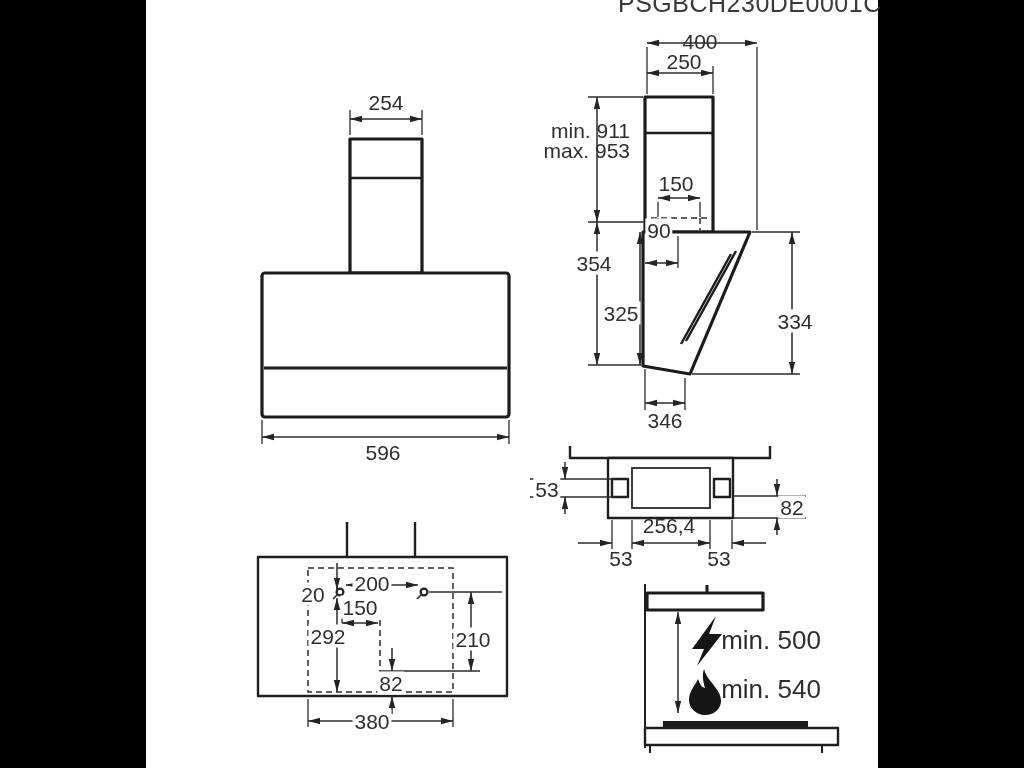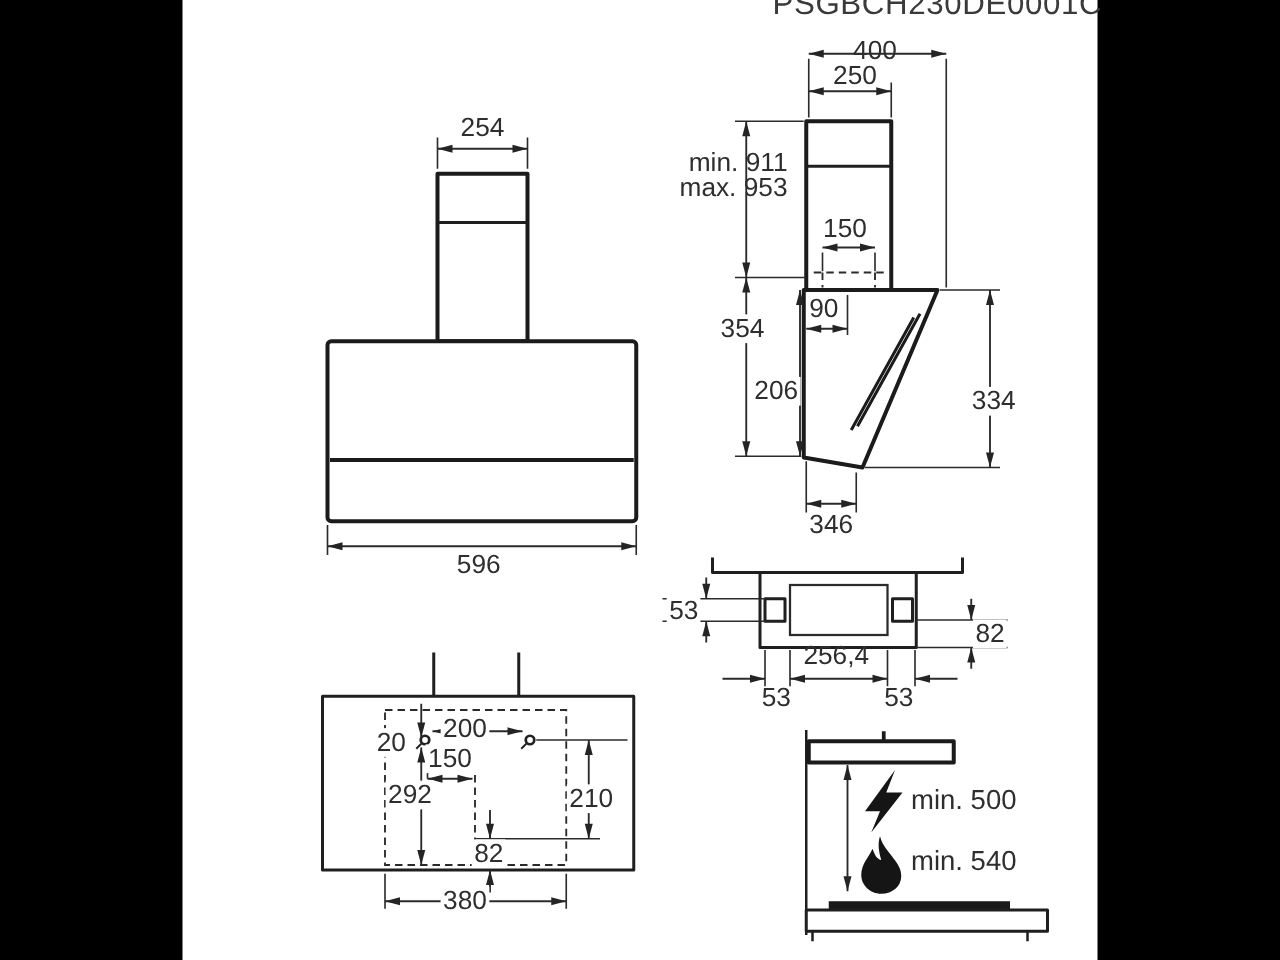--- a/index.html
+++ b/index.html
@@ -6,21 +6,21 @@
   .stage{position:relative;width:1024px;height:768px;background:#000;overflow:hidden;
          font-family:"Liberation Sans", sans-serif;}
   .paper{position:absolute;left:146px;top:0;width:732px;height:768px;background:#fff;}
   svg{position:absolute;left:0;top:0;}
   .dim{position:absolute;transform:translate(-50%,-50%);font-size:21px;line-height:1;
        color:#2e2e2e;background:#fff;padding:1px 2px;white-space:nowrap;}
   .dim.nobg{background:transparent;}
   .dim.ralign{transform:translate(-100%,-50%);}
   .title{position:absolute;left:618px;top:-11px;font-size:25px;color:#3a3a3a;
          letter-spacing:.5px;white-space:nowrap;}
-  .big{font-size:22px;}
+  .big{font-size:26px;}
   
   .o  {stroke:#1b1b1b;stroke-width:3.2;fill:#fff;stroke-linejoin:round;}
   .ol {stroke:#1b1b1b;stroke-width:3.2;fill:none;stroke-linejoin:round;}
   .o2 {stroke:#1f1f1f;stroke-width:2.4;fill:#fff;stroke-linejoin:round;}
   .o2n{stroke:#1f1f1f;stroke-width:2.4;fill:none;stroke-linejoin:round;}
   .t  {stroke:#2a2a2a;stroke-width:1.8;fill:#fff;}
   .d  {stroke:#2b2b2b;stroke-width:1.5;fill:none;}
   .e  {stroke:#2b2b2b;stroke-width:1.3;fill:none;}
   .dash{stroke:#2b2b2b;stroke-width:1.5;fill:none;stroke-dasharray:6 4;}
 </style>
@@ -135,23 +135,23 @@
   <div class="title">PSGBCH230DE0001C</div>
 
   <div class="dim nobg" style="left:386px;top:102px">254</div>
   <div class="dim nobg" style="left:383px;top:452px">596</div>
 
   <div class="dim nobg" style="left:700px;top:41px">400</div>
   <div class="dim nobg" style="left:684px;top:61px">250</div>
   <div class="dim ralign nobg" style="left:632px;top:130px">min. 911</div>
   <div class="dim ralign nobg" style="left:632px;top:150px">max. 953</div>
   <div class="dim nobg" style="left:676px;top:183px">150</div>
-  <div class="dim" style="left:659px;top:247px">90</div>
+  <div class="dim" style="left:659px;top:230px">90</div>
   <div class="dim" style="left:594px;top:263px">354</div>
-  <div class="dim" style="left:621px;top:313px">206</div>
+  <div class="dim" style="left:621px;top:313px">325</div>
   <div class="dim" style="left:795px;top:321px">334</div>
   <div class="dim nobg" style="left:665px;top:420px">346</div>
 
   <div class="dim" style="left:547px;top:489px">53</div>
   <div class="dim" style="left:792px;top:507px">82</div>
   <div class="dim nobg" style="left:621px;top:558px">53</div>
   <div class="dim nobg" style="left:669px;top:525px">256,4</div>
   <div class="dim nobg" style="left:719px;top:558px">53</div>
 
   <div class="dim" style="left:313px;top:594px">20</div>

